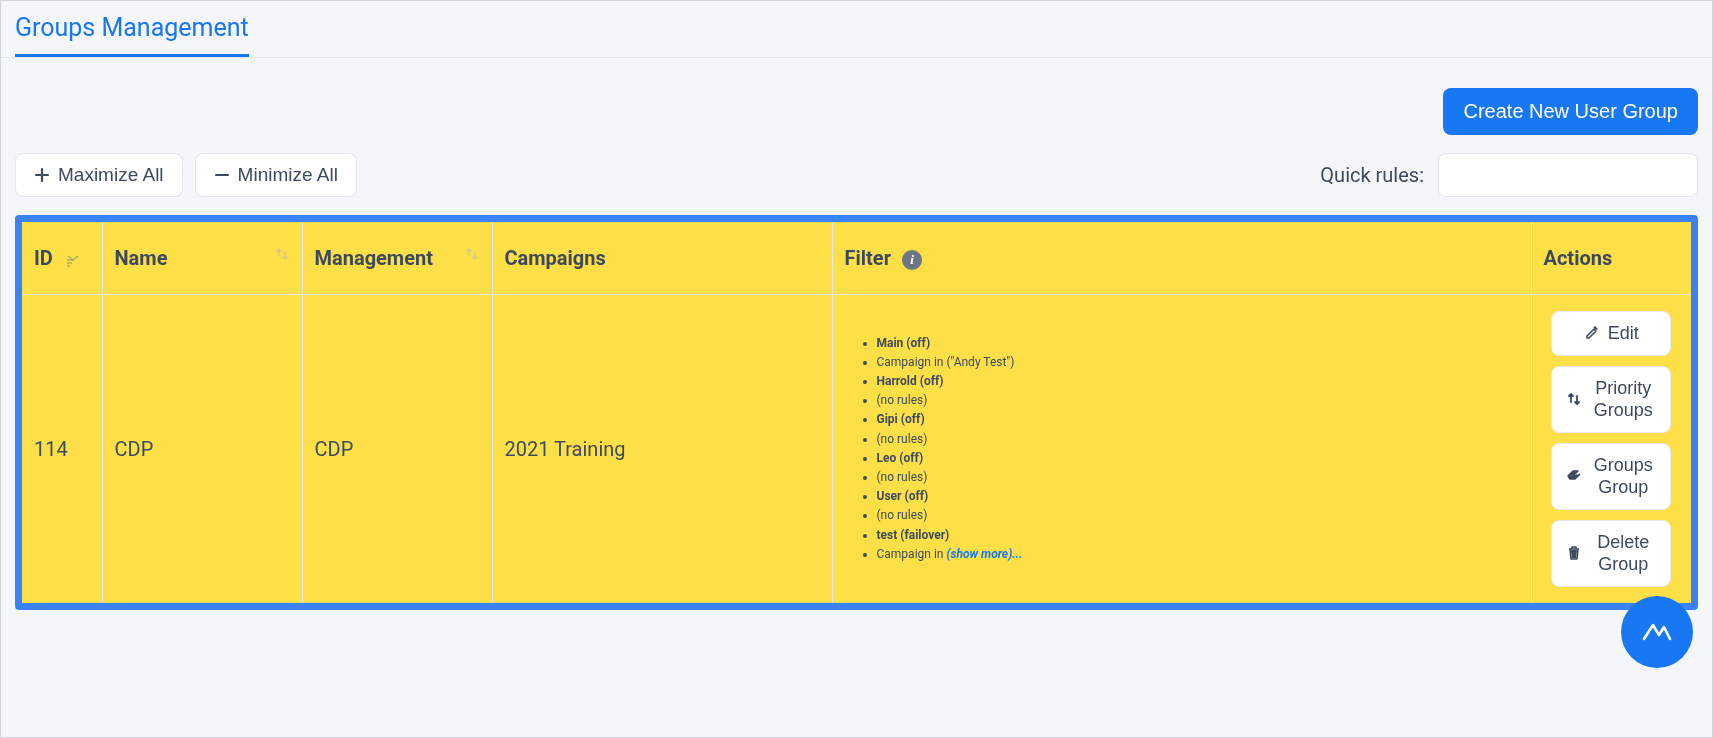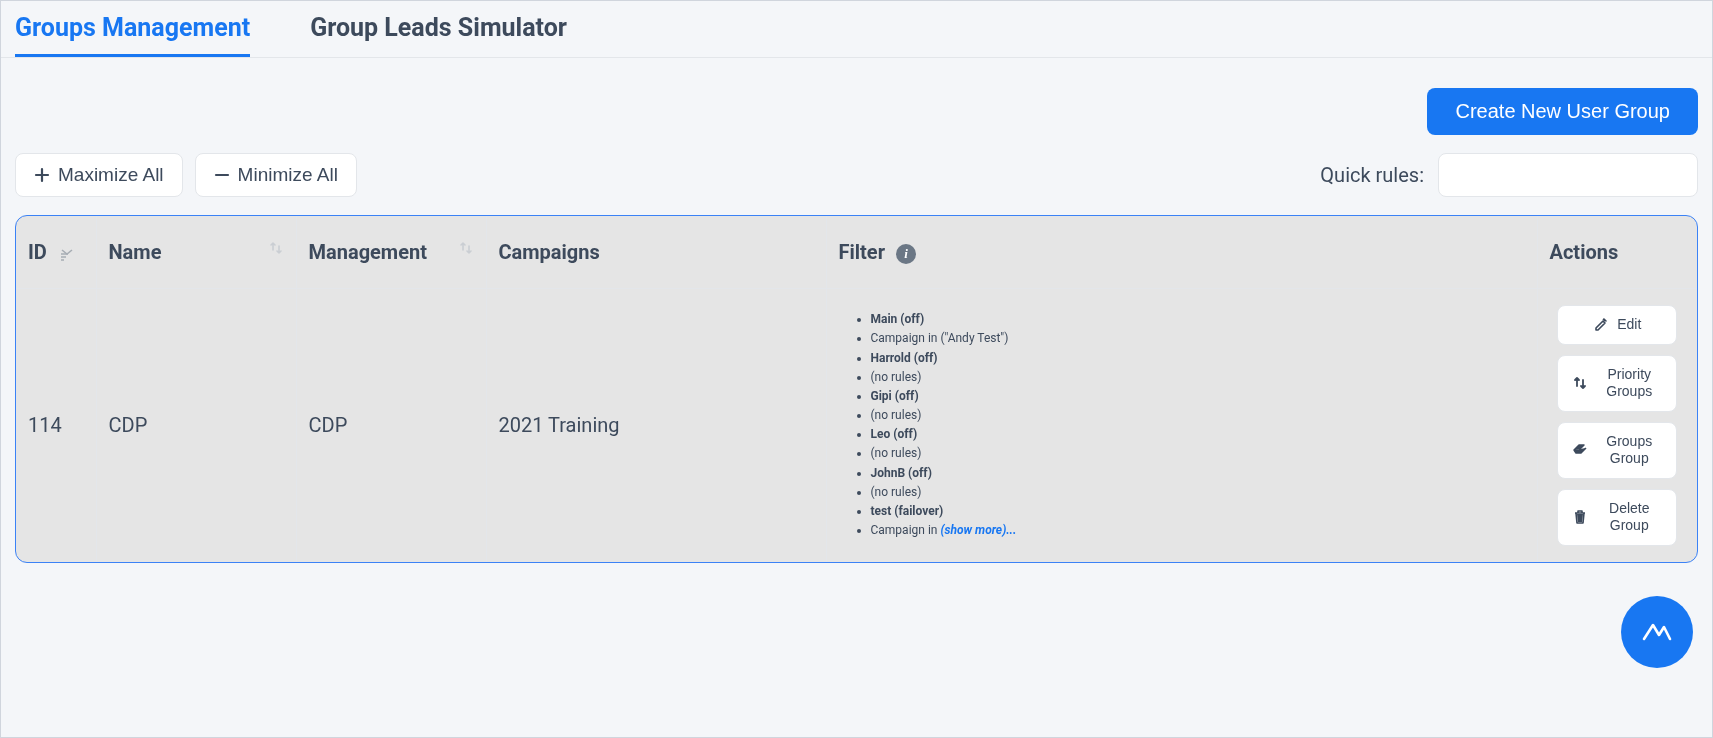--- a/index.html
+++ b/index.html
@@ -14,40 +14,40 @@
   }
   .tabs {
     display: flex;
     gap: 60px;
     padding: 12px 14px 0 14px;
     border-bottom: 1px solid #e3e6ea;
     background: #f4f6f9;
   }
   .tab {
     font-size: 25px;
-    font-weight: 700;
+    font-weight: 400;
     color: #3d4a5c;
     padding-bottom: 12px;
     cursor: pointer;
     border-bottom: 3px solid transparent;
   }
   .tab.active {
     color: #1877f2;
     border-bottom-color: #1877f2;
   }
   .action-row {
     display: flex;
     justify-content: flex-end;
     gap: 10px;
     padding: 30px 14px 0 14px;
   }
   .btn {
     font-size: 20px;
     font-weight: 500;
-    padding: 12px 28px;
+    padding: 12px 20px;
     border-radius: 8px;
     border: none;
     cursor: pointer;
     color: #fff;
   }
   .btn-primary { background: #1877f2; }
   .btn-success { background: #28a864; }
   .toolbar {
     display: flex;
     align-items: center;
@@ -79,23 +79,23 @@
     width: 260px;
     height: 44px;
     border: 1px solid #e3e6ea;
     border-radius: 8px;
     background: #fff;
     padding: 0 12px;
     font-size: 18px;
   }
   .table-wrap {
     margin: 0 14px;
-    background: #e5e5e5;
-    border: 1px solid #3b82f6;
-    border-radius: 12px;
+    background: #fde047;
+    border: 7px solid #3b82f6;
+    border-radius: 4px;
   }
   table { width: 100%; border-collapse: collapse; table-layout: fixed; }
   thead th {
     text-align: left;
     font-size: 20px;
     font-weight: 700;
     color: #3d4a5c;
     padding: 24px 12px;
     border-bottom: 1px solid #e3e6ea;
     border-right: 1px solid #e3e6ea;
@@ -137,21 +137,21 @@
     display: flex;
     flex-direction: column;
     gap: 10px;
     align-items: center;
   }
   .action-btn {
     background: #fff;
     border: 1px solid #e3e6ea;
     border-radius: 8px;
     padding: 10px 14px;
-    font-size: 14px;
+    font-size: 18px;
     color: #3d4a5c;
     cursor: pointer;
     display: flex;
     align-items: center;
     justify-content: center;
     gap: 8px;
     width: 120px;
     text-align: center;
     line-height: 1.25;
   }
@@ -184,21 +184,20 @@
     margin-left: 6px;
     font-family: Georgia, serif;
   }
   svg { display: block; }
 </style>
 </head>
 <body>
 
 <div class="tabs">
   <div class="tab active">Groups Management</div>
-  <div class="tab">Group Leads Simulator</div>
 </div>
 
 <div class="action-row">
   <button class="btn btn-primary">Create New User Group</button>
 </div>
 
 <div class="toolbar">
   <div class="toolbar-left">
     <button class="btn-outline">
       <span>
@@ -281,21 +280,21 @@
         <td>
           <ul class="filter-list">
             <li class="bold">Main (off)</li>
             <li>Campaign in ("Andy Test")</li>
             <li class="bold">Harrold (off)</li>
             <li>(no rules)</li>
             <li class="bold">Gipi (off)</li>
             <li>(no rules)</li>
             <li class="bold">Leo (off)</li>
             <li>(no rules)</li>
-            <li class="bold">JohnB (off)</li>
+            <li class="bold">User (off)</li>
             <li>(no rules)</li>
             <li class="bold">test (failover)</li>
             <li>
               <span>Campaign in </span><span class="show-more">(show more)...</span>
             </li>
           </ul>
         </td>
         <td>
           <div class="actions-cell">
             <button class="action-btn">

